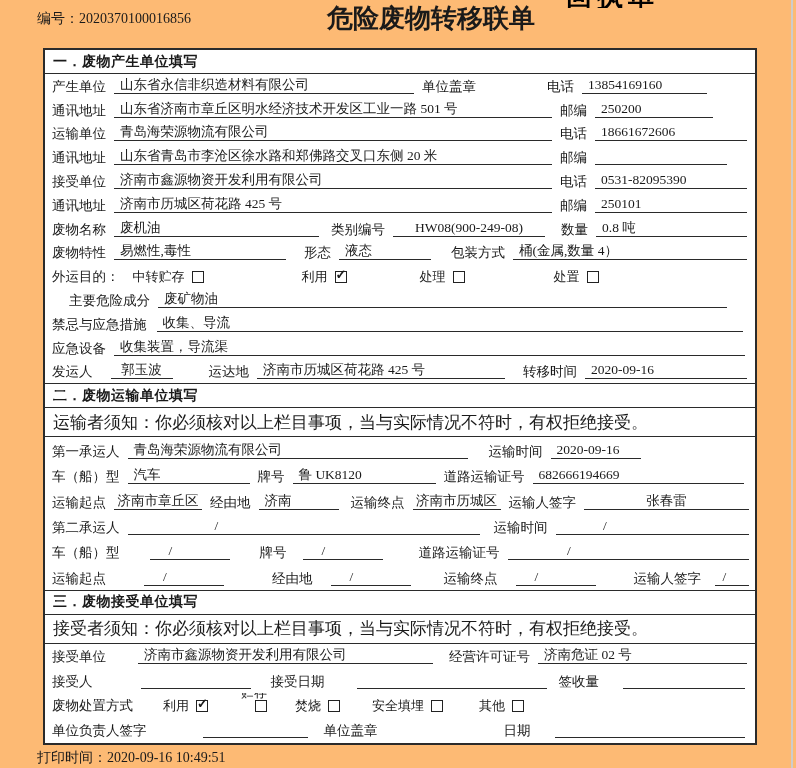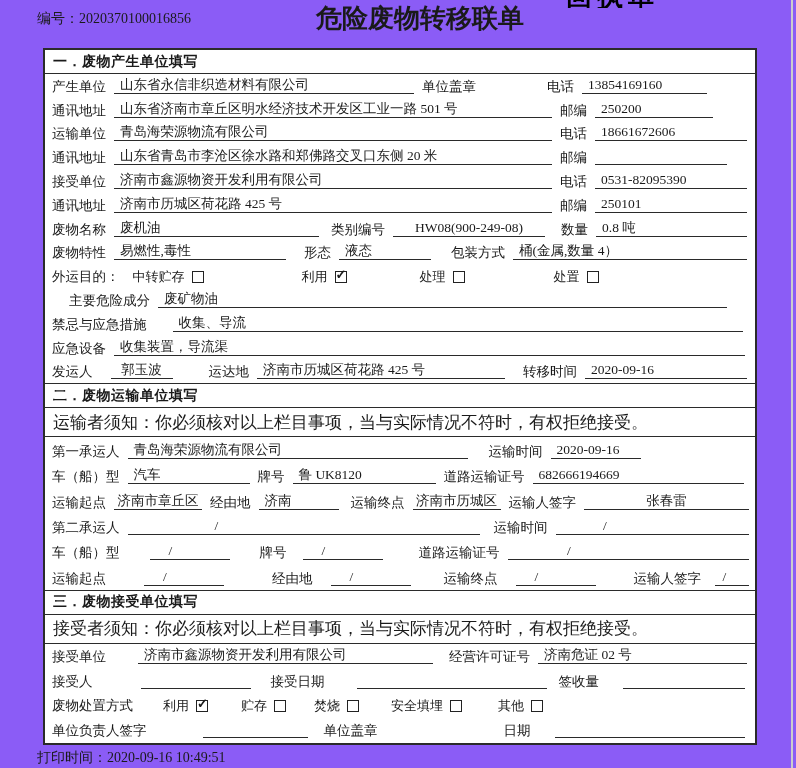--- a/index.html
+++ b/index.html
@@ -1,19 +1,19 @@
 <!DOCTYPE html>
 <html><head>
 <meta charset="utf-8">
 <style>
   html,body{margin:0;padding:0;background:#ffffff;}
-  .page{position:relative;width:796px;height:768px;overflow:hidden;background:#8b5cf6;
+  .page{position:relative;width:796px;height:768px;overflow:hidden;background:#fdba74;
         font-family:"Liberation Serif","DejaVu Serif",serif;color:#1a1a1a;}
   .docnum{position:absolute;left:37px;top:10px;font-size:14px;white-space:nowrap;}
-  .title{position:absolute;left:240px;top:1px;width:360px;text-align:center;
+  .title{position:absolute;left:251px;top:1px;width:360px;text-align:center;
          font-size:26px;font-weight:bold;white-space:nowrap;}
   .stamp-clip{position:absolute;left:566px;top:0;width:150px;height:8px;overflow:hidden;}
   .stamp-clip span{position:absolute;top:-20px;left:0;font-size:26px;font-weight:bold;
          letter-spacing:5px;white-space:nowrap;color:#000;}
   .right-edge{position:absolute;right:3px;top:0;width:2px;height:768px;background:#cccccc;}
   .tbl{position:absolute;left:43px;top:48px;width:714px;height:697px;box-sizing:border-box;
        border:2px solid #2b2b2b;display:flex;flex-direction:column;background:#fff;}
   .sec-header{box-sizing:border-box;flex:none;display:flex;align-items:center;padding-left:8px;
        font-weight:bold;font-size:14px;border-bottom:1.5px solid #2b2b2b;letter-spacing:0.5px;}
   .sec-header.bt{border-top:1.5px solid #2b2b2b;}
@@ -120,21 +120,21 @@
           <span class="chk-lab">处置</span>
           <span class="box"></span>
         </span>
       </div>
       <div class="row" style="height: 23.8px; padding-left: 24px;">
         <span class="lab">主要危险成分</span>
         <span class="val grow" style="margin-right: 22px;">废矿物油</span>
       </div>
       <div class="row" style="height: 23.8px;">
         <span class="lab">禁忌与应急措施</span>
-        <span class="val grow" style="margin-left: 18px; margin-right: 6px;">收集、导流</span>
+        <span class="val grow" style="margin-left: 2px; margin-right: 6px;">收集、导流</span>
       </div>
       <div class="row" style="height: 23.8px;">
         <span class="lab">应急设备</span>
         <span class="val grow" style="margin-right: 4px;">收集装置，导流渠</span>
       </div>
       <div class="row" style="height: 23.8px;">
         <span class="lab">发运人</span>
         <span class="val c" style="width: 62px; margin-left: 10px;">郭玉波</span>
         <span class="lab" style="margin-left: 28px;">运达地</span>
         <span class="val" style="width: 248px;">济南市历城区荷花路 425 号</span>
@@ -208,21 +208,21 @@
         <span class="val grow" style="margin-left: 16px; margin-right: 4px;"></span>
       </div>
       <div class="row" style="height: 24.6px;">
         <span class="lab">废物处置方式</span>
         <span class="chk" style="margin-left: 22px;">
           <span class="chk-lab">利用</span>
           <span class="box checked">
             <span class="mark">✓</span>
           </span>
         </span>
-        <span class="chk" style="margin-left: 25px;">
+        <span class="chk" style="margin-left: 25px; flex-direction: column;">
           <span class="chk-lab">贮存</span>
           <span class="box"></span>
         </span>
         <span class="chk" style="margin-left: 20px;">
           <span class="chk-lab">焚烧</span>
           <span class="box"></span>
         </span>
         <span class="chk" style="margin-left: 24px;">
           <span class="chk-lab">安全填埋</span>
           <span class="box"></span>

